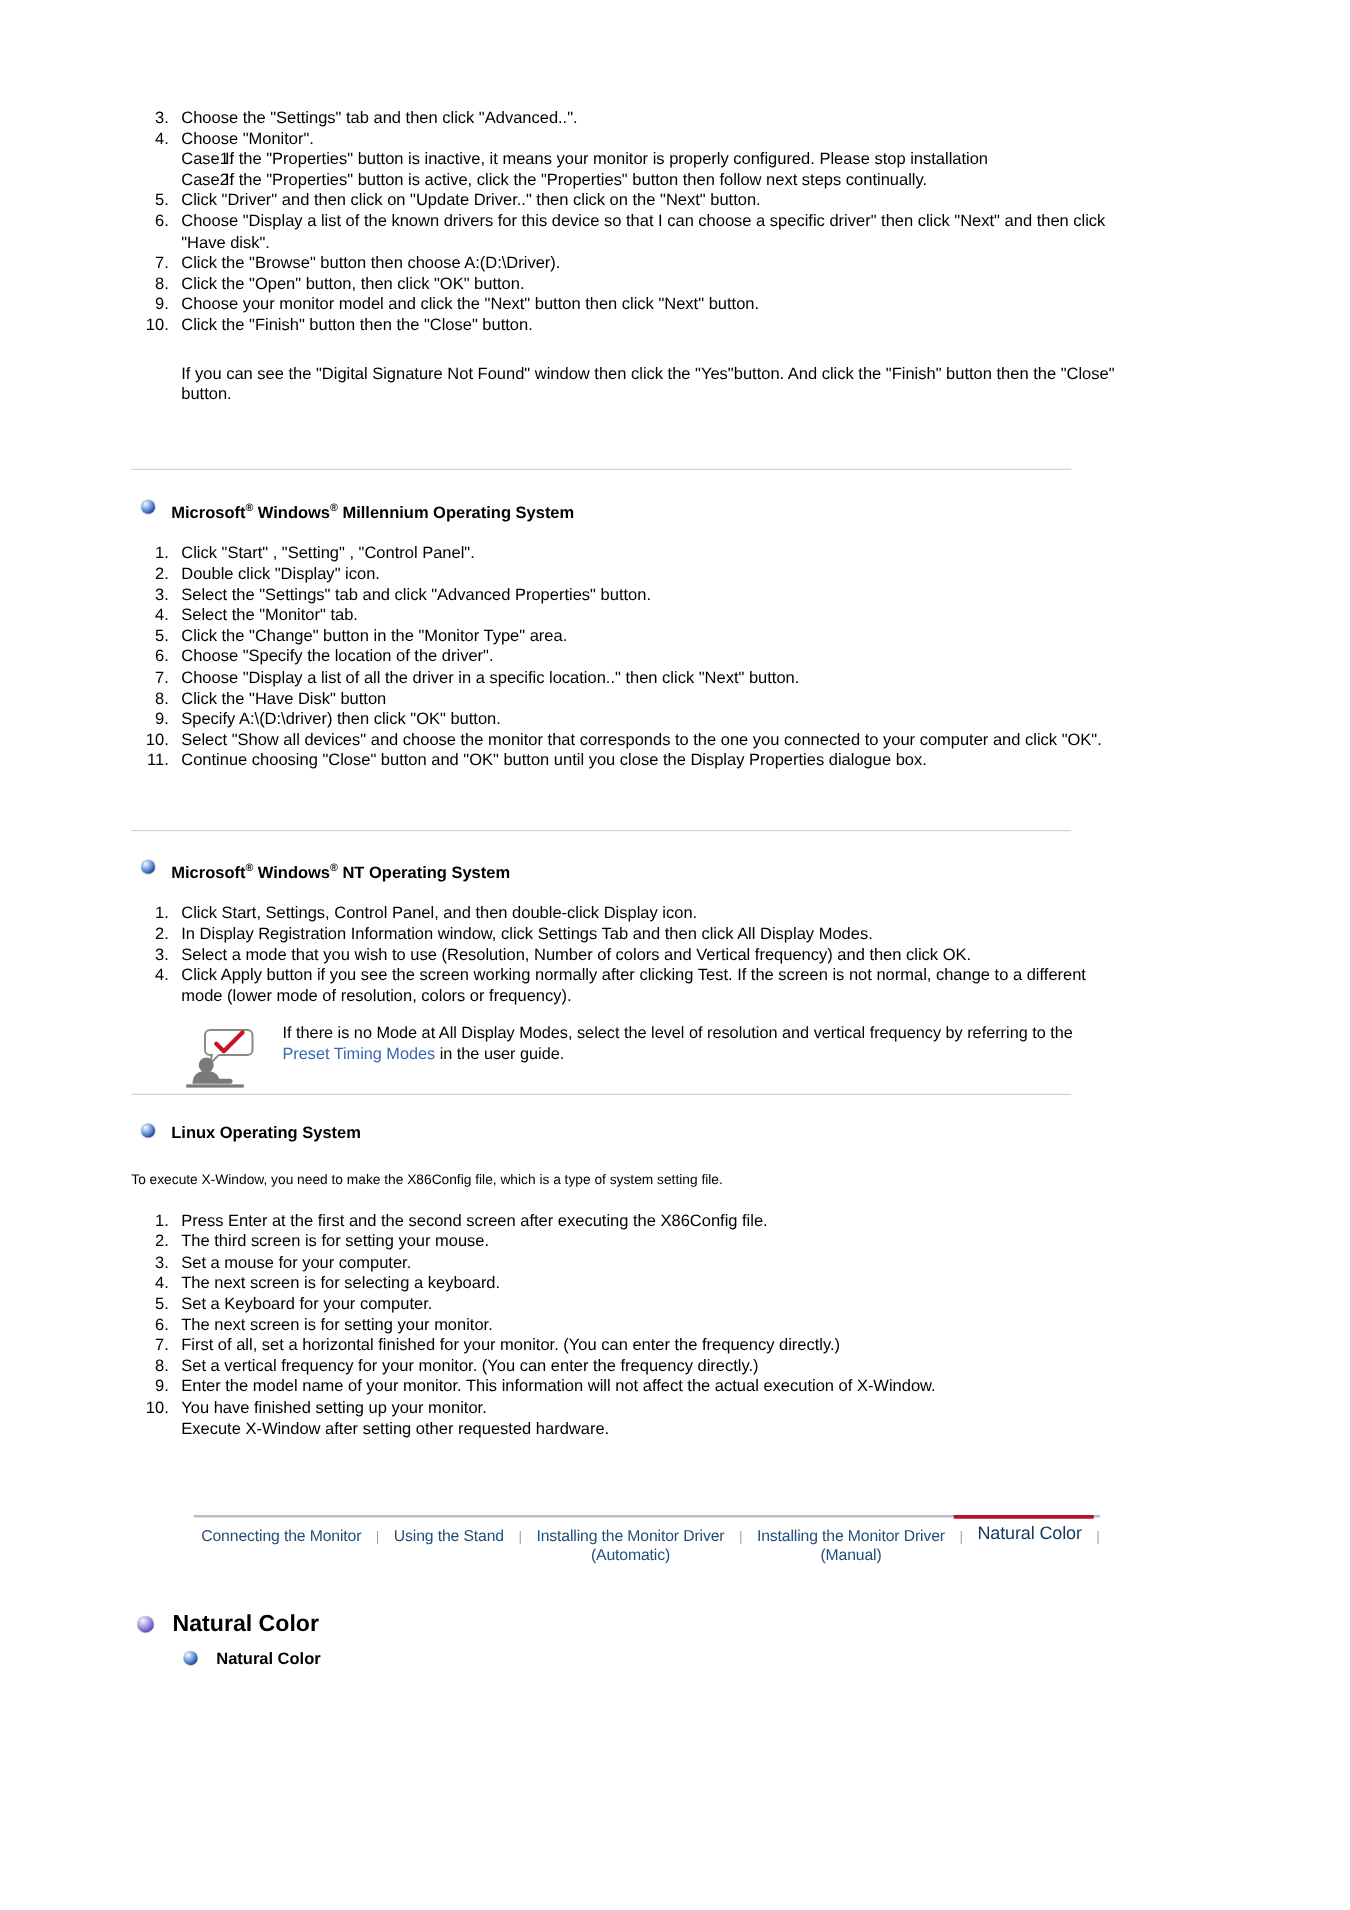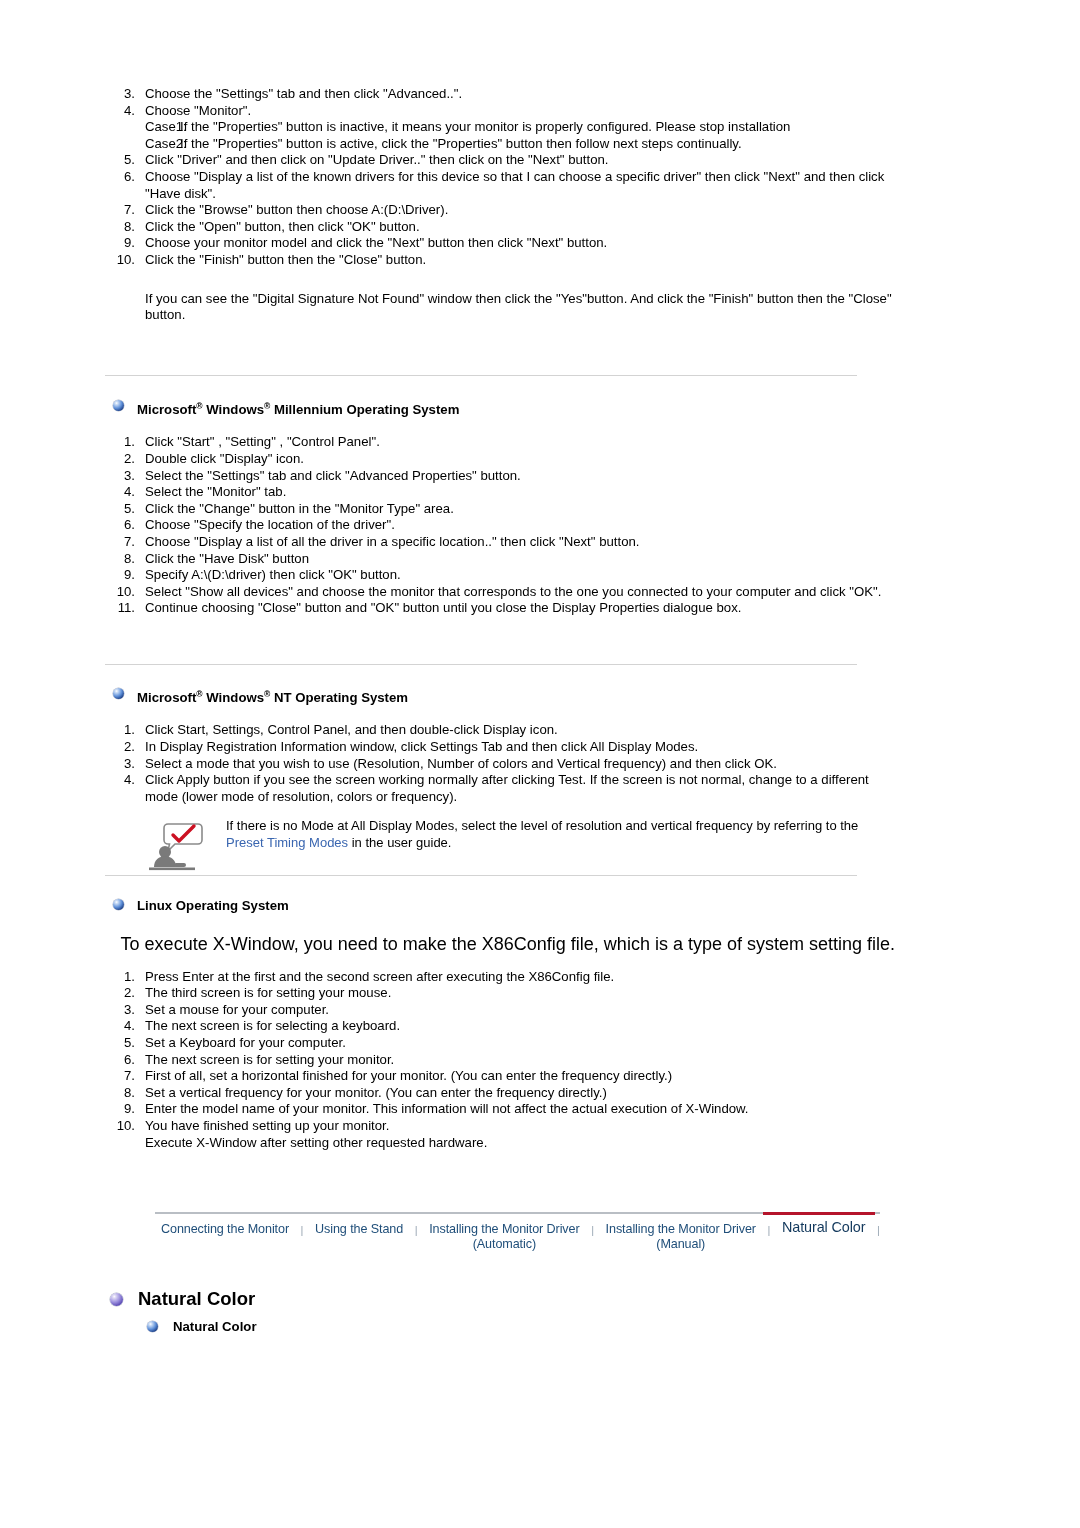--- a/index.html
+++ b/index.html
@@ -71,23 +71,22 @@
     font-size: 13.2px;
   }
 
   
   .para-indent {
     padding-left: 40px;
     font-size: 13.2px;
     line-height: 16.6px;
   }
   .para {
-    font-size: 18px;
+    font-size: 11px;
     line-height: 16.6px;
-    text-align: right;
   }
 
   
   .section-head {
     position: relative;
     padding-left: 32px;
     font-size: 13.2px;
     font-weight: bold;
     line-height: 17px;
   }

